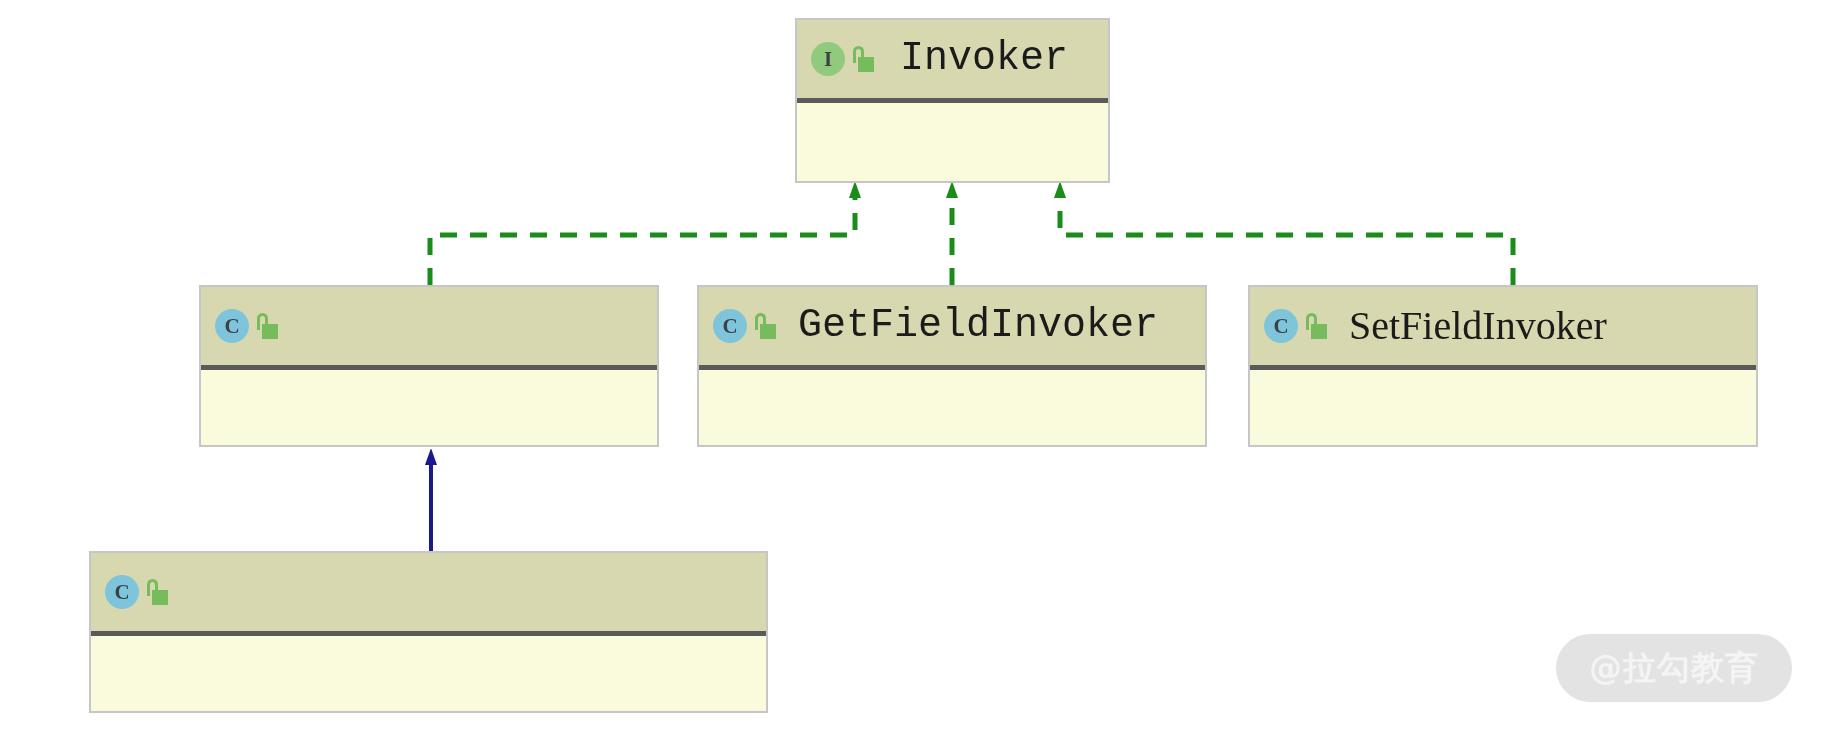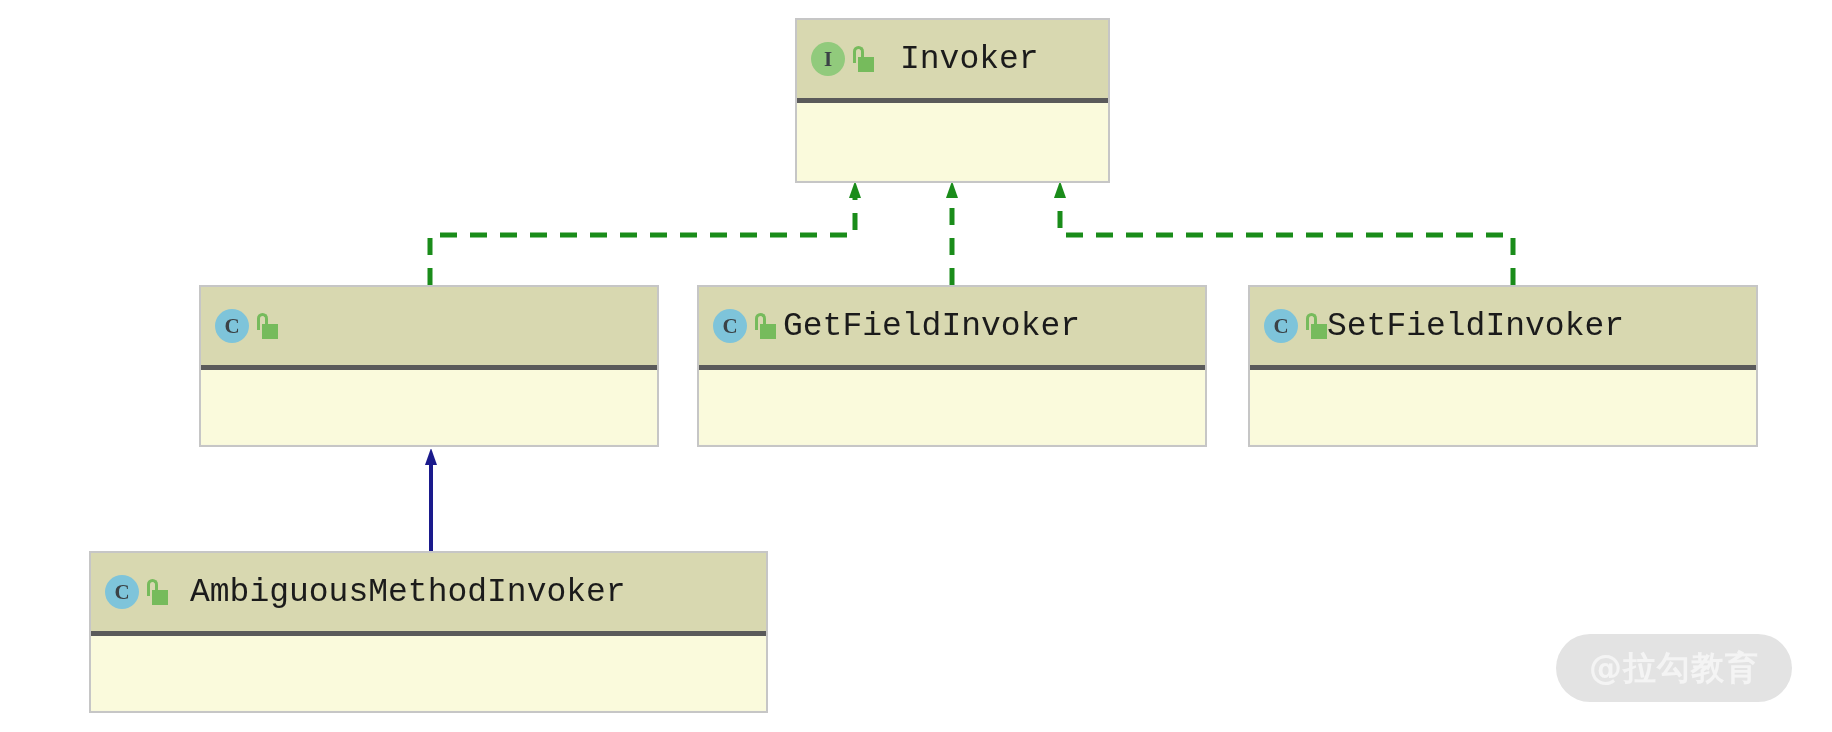--- a/index.html
+++ b/index.html
@@ -106,21 +106,21 @@
     left: 6px;
     top: 11px;
     width: 16px;
     height: 15px;
     background: #76bb5c;
   }
 
   
   .class-name {
     font-family: "Liberation Mono", "DejaVu Sans Mono", monospace;
-    font-size: 33px;
+    font-size: 40px;
     color: #1b1b1b;
     letter-spacing: 0px;
     line-height: 1;
     white-space: nowrap;
   }
 
   
   #watermark {
     position: absolute;
     right: 40px;
@@ -197,45 +197,44 @@
     <div class="uml-body" style="height:74px;"></div>
   </div>
 
   <div class="uml-box" style="left:697px; top:285px; width:510px; height:162px;">
     <div class="uml-header" style="height:83px;">
       <span class="type-badge classtype">C</span>
       <span class="lock-icon">
         <span class="shackle"></span>
           <span class="body"></span>
       </span>
-      <span class="class-name" style="margin-left:7px;">GetFieldInvoker</span>
+      <span class="class-name" style="margin-left:22px;">GetFieldInvoker</span>
     </div>
     <div class="uml-body" style="height:74px;"></div>
   </div>
 
   <div class="uml-box" style="left:1248px; top:285px; width:510px; height:162px;">
     <div class="uml-header" style="height:83px;">
       <span class="type-badge classtype">C</span>
       <span class="lock-icon">
         <span class="shackle"></span>
           <span class="body"></span>
       </span>
-      <span class="class-name" style="">SetFieldInvoker</span>
+      <span class="class-name" style="margin-left:22px;font-family:Liberation Serif, serif;">SetFieldInvoker</span>
     </div>
     <div class="uml-body" style="height:74px;"></div>
   </div>
 
   <div class="uml-box" style="left:89px; top:551px; width:679px; height:162px;">
     <div class="uml-header" style="height:83px;">
       <span class="type-badge classtype">C</span>
       <span class="lock-icon">
         <span class="shackle"></span>
           <span class="body"></span>
       </span>
-      <span class="class-name" style="margin-left:22px;">AmbiguousMethodInvoker</span>
     </div>
     <div class="uml-body" style="height:74px;"></div>
   </div>
 
   <div id="watermark">
     <span class="wm-text">@拉勾教育</span>
   </div>
 
 </div>
 

